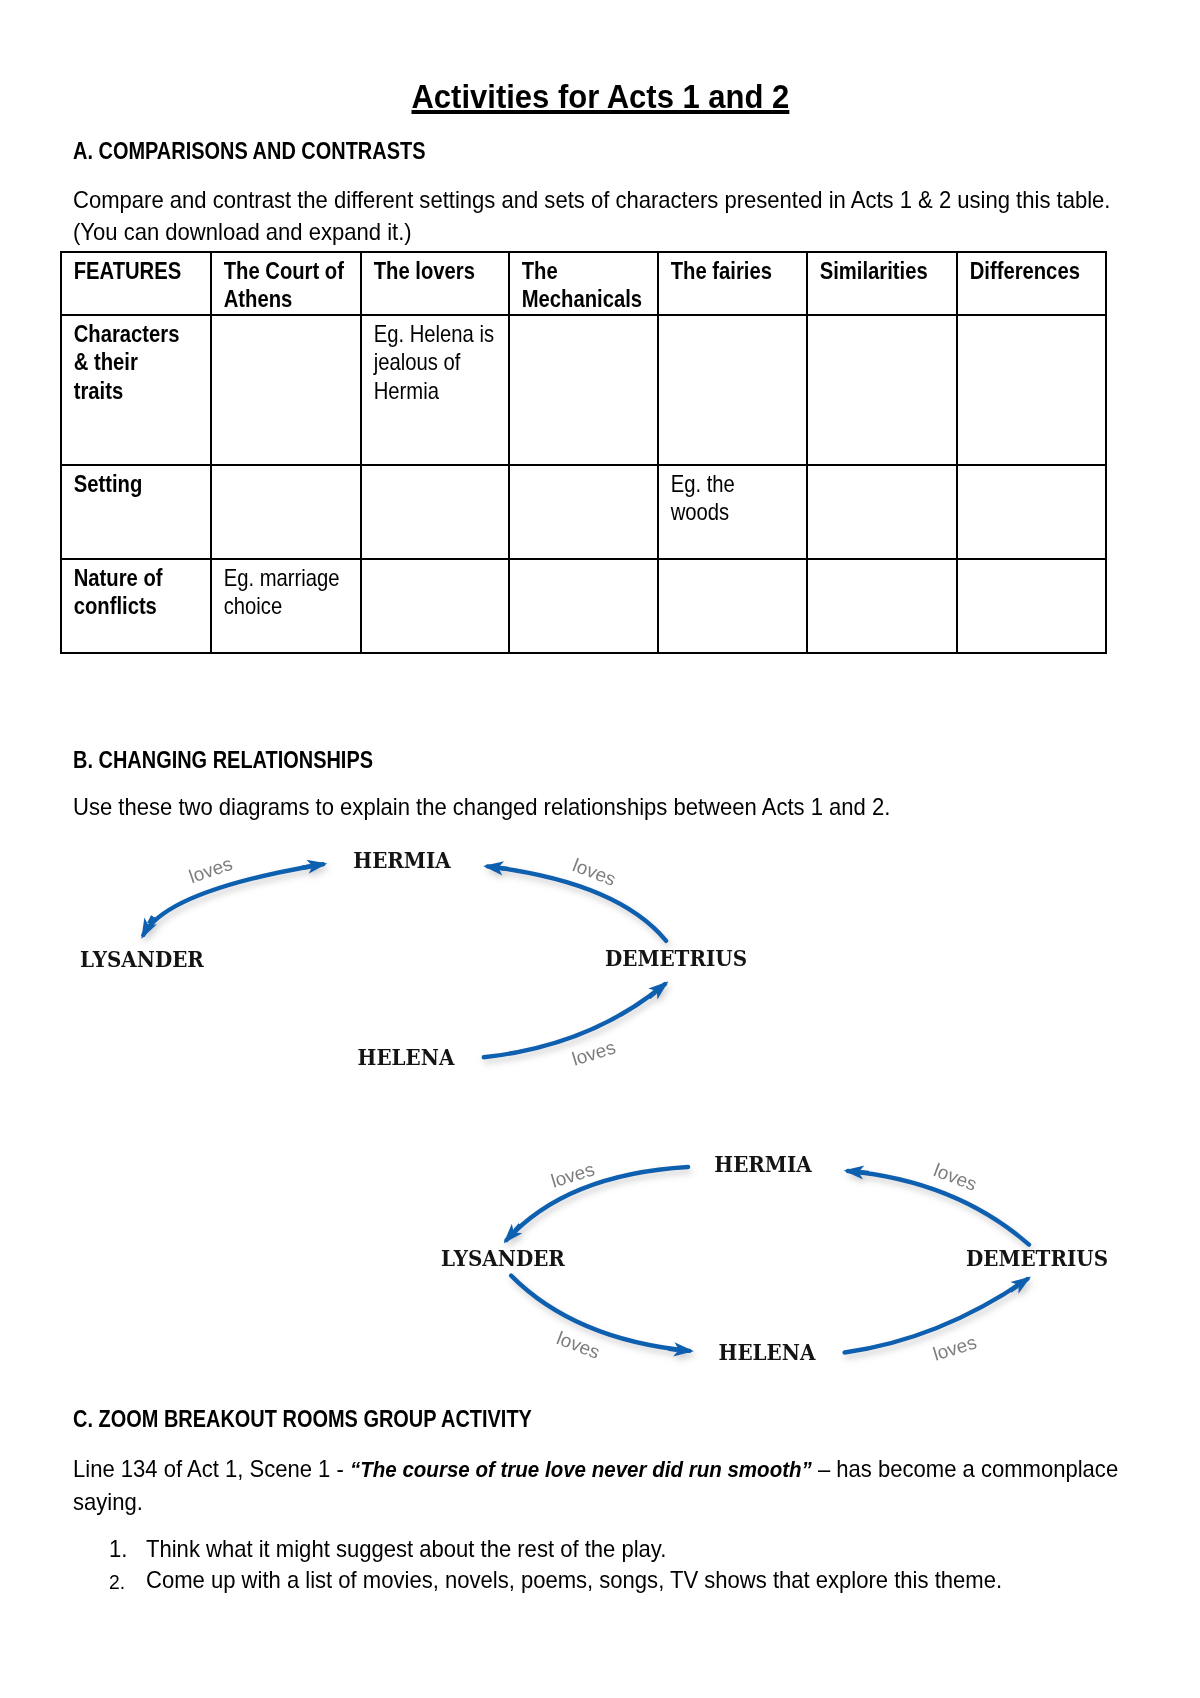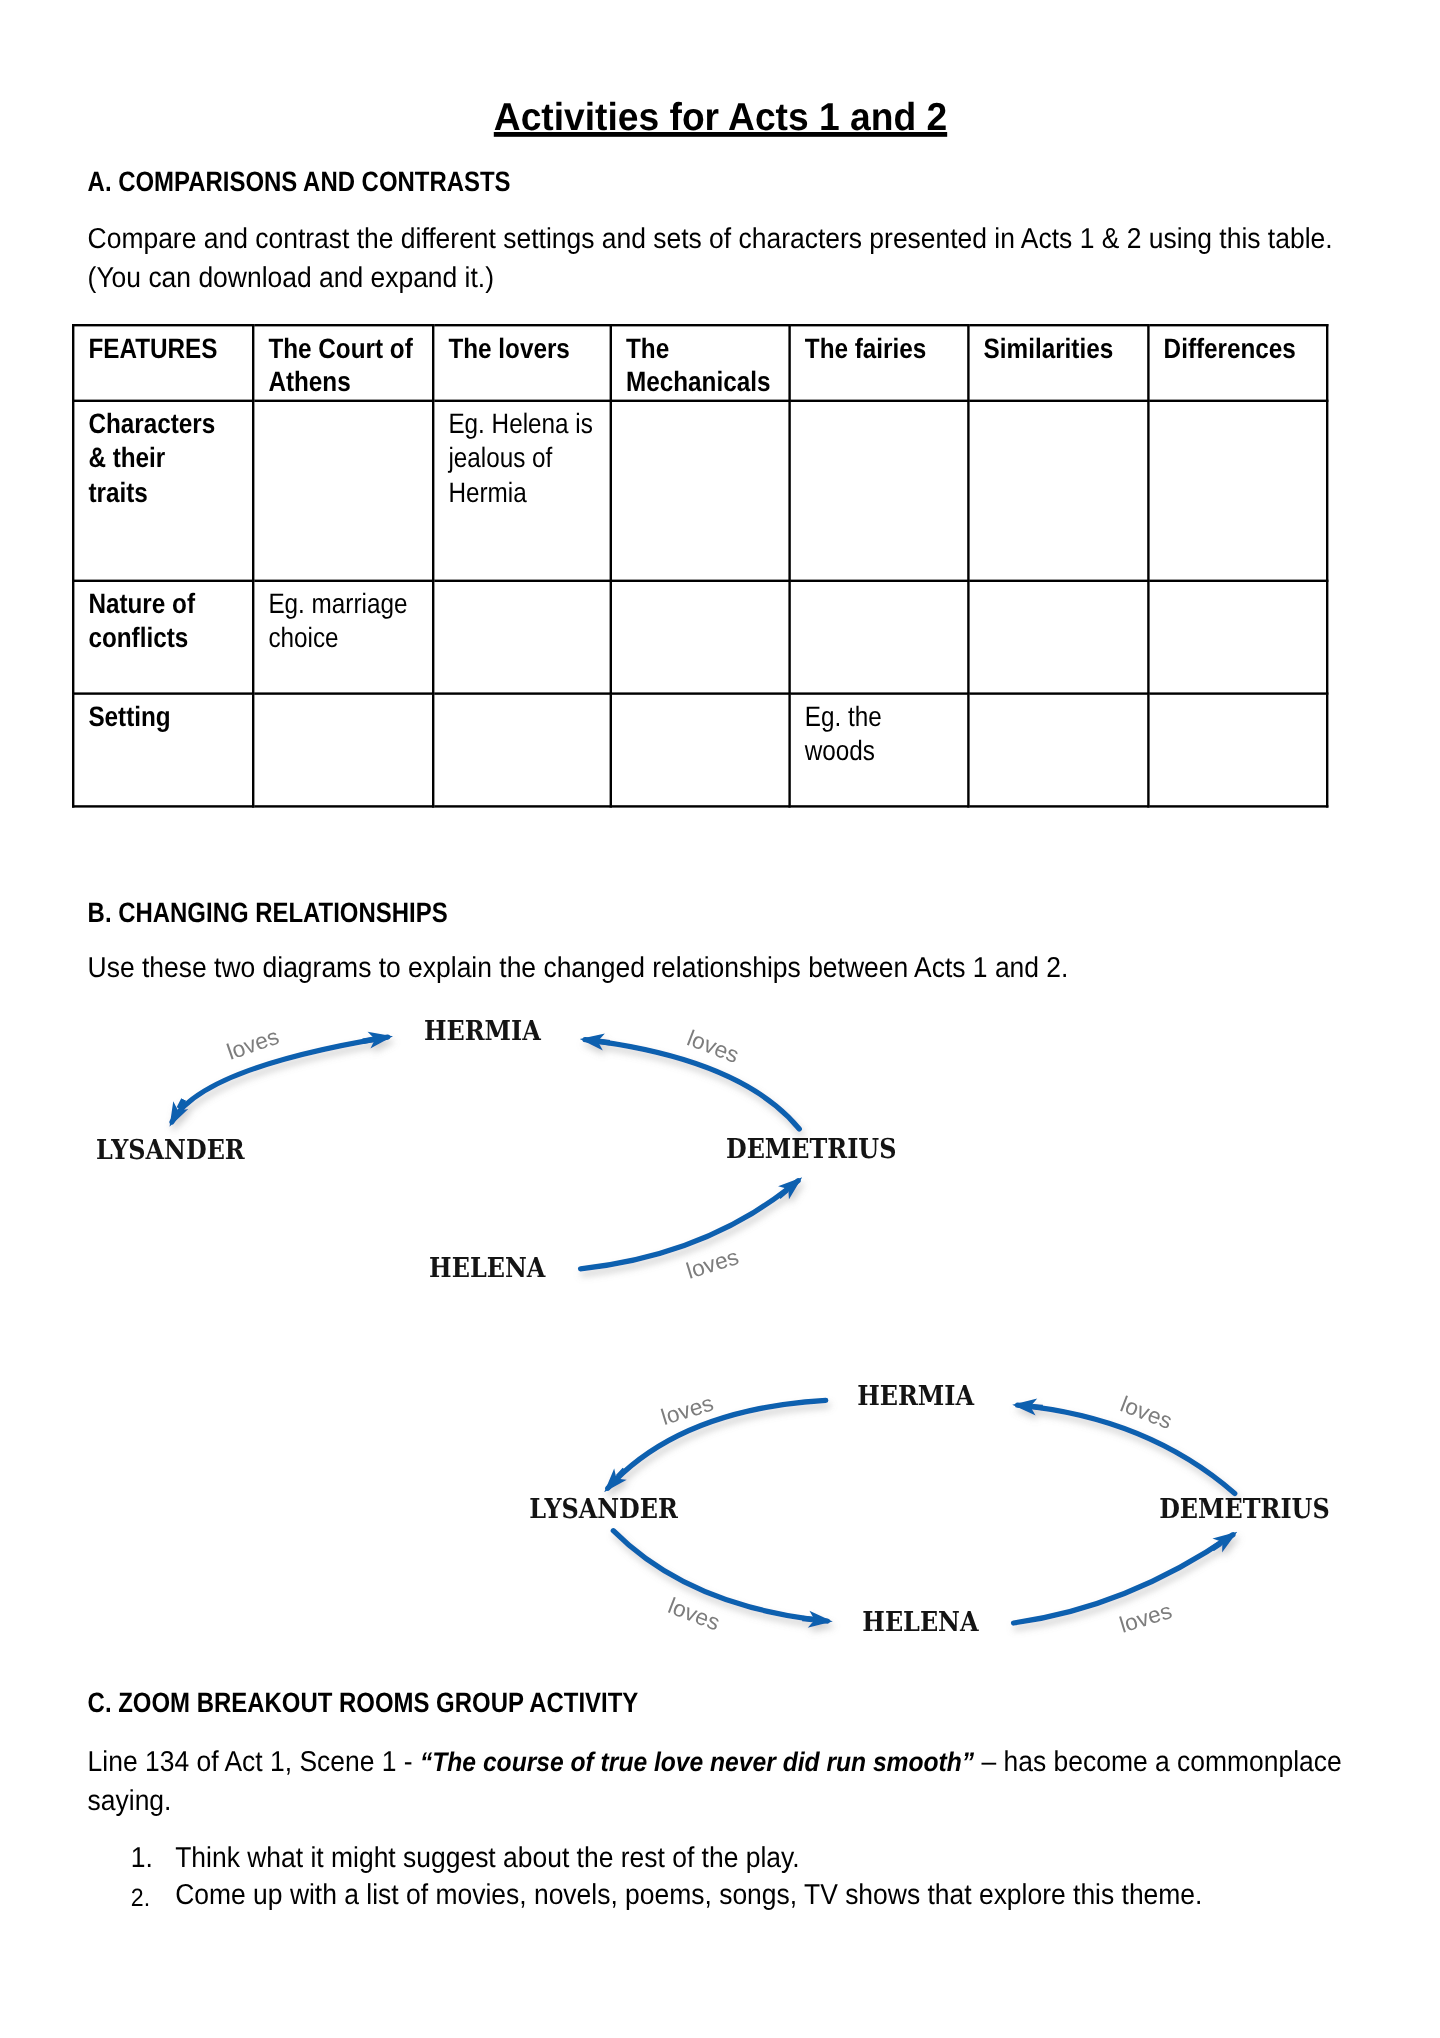--- a/index.html
+++ b/index.html
@@ -60,21 +60,21 @@
 <div class="page">
 
   <div class="doc-title"><span>Activities for Acts 1 and 2</span></div>
 
   <div class="sec-head" style="left:73px;top:138px">A. COMPARISONS AND CONTRASTS</div>
   <div class="para" style="left:73px;top:183.5px;width:1180px;white-space:nowrap">
     <span>Compare and contrast the different settings and sets of characters presented in Acts 1 &amp; 2 using this table.</span><br>
     <span>(You can download and expand it.)</span>
   </div>
 
-  <table class="cmp" style="left:60px;top:270px;width:1045px">
+  <table class="cmp" style="left:60px;top:251px;width:1045px">
     <colgroup>
       <col style="width:150px">
         <col style="width:150px">
         <col style="width:148px">
         <col style="width:149px">
       <col style="width:149px">
         <col style="width:150px">
         <col style="width:149px">
     </colgroup>
     <tbody id="cmp-body">
@@ -96,37 +96,37 @@
           <td><span></span></td>
           <td><span>Eg. Helena is
 jealous of
 Hermia</span></td>
           <td><span></span></td>
           <td><span></span></td>
           <td><span></span></td>
           <td><span></span></td>
         </tr>
         <tr style="height: 94px;">
+          <td class="rh"><span>Setting</span></td>
+          <td><span></span></td>
+          <td><span></span></td>
+          <td><span></span></td>
+          <td><span>Eg. the
+woods</span></td>
+          <td><span></span></td>
+          <td><span></span></td>
+        </tr>
+        <tr style="height: 94px;">
           <td class="rh"><span>Nature of
 conflicts</span></td>
           <td><span>Eg. marriage
 choice</span></td>
           <td><span></span></td>
           <td><span></span></td>
           <td><span></span></td>
-          <td><span></span></td>
-          <td><span></span></td>
-        </tr>
-        <tr style="height: 94px;">
-          <td class="rh"><span>Setting</span></td>
-          <td><span></span></td>
-          <td><span></span></td>
-          <td><span></span></td>
-          <td><span>Eg. the
-woods</span></td>
           <td><span></span></td>
           <td><span></span></td>
         </tr>
       </tbody>
   </table>
 
   <div class="sec-head" style="left:73px;top:747px">B. CHANGING RELATIONSHIPS</div>
   <div class="para" style="left:73px;top:790.5px;width:1180px;white-space:nowrap">Use these two diagrams to explain the changed relationships between Acts 1 and 2.</div>
 
   <div id="diagram1" class="diagram">

